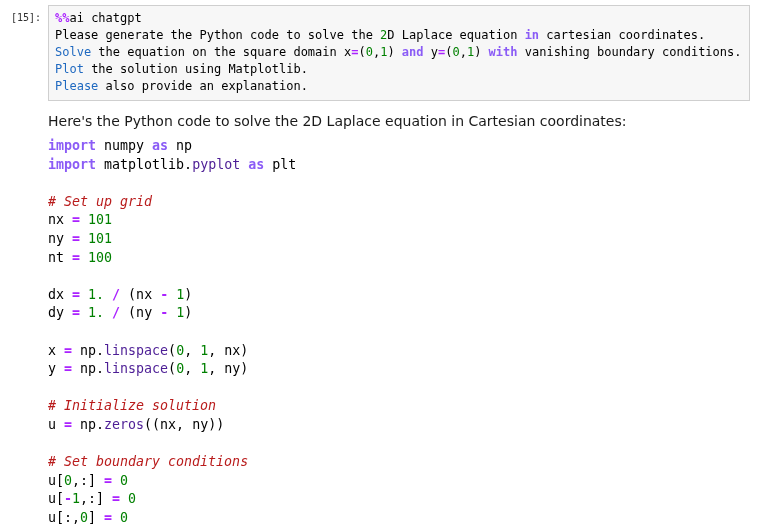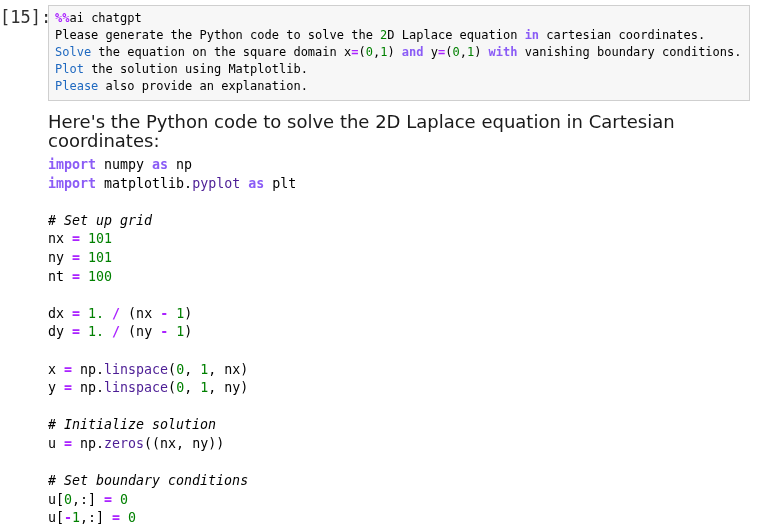--- a/index.html
+++ b/index.html
@@ -29,21 +29,21 @@
     padding-top: 5px;
   }
   .prompt {
     width: 48px;
     flex: 0 0 48px;
     box-sizing: border-box;
     text-align: right;
     padding-right: 7px;
     padding-top: 4px;
     font-family: "DejaVu Sans Mono", "Liberation Mono", monospace;
-    font-size: 17px;
+    font-size: 10px;
     line-height: 17px;
     color: #303030;
     white-space: nowrap;
     user-select: none;
   }
   .input-area {
     flex: 1 1 auto;
     margin-right: 7px;
     background: #f7f7f7;
     border: 1px solid #cfcfcf;
@@ -59,42 +59,42 @@
   }
 
   
   .output-wrap {
     padding-left: 48px;
     padding-right: 7px;
     padding-top: 11px;
   }
   .prose {
     font-family: "DejaVu Sans", "Liberation Sans", sans-serif;
-    font-size: 18px;
+    font-size: 14px;
     line-height: 19px;
     color: #1a1a1a;
     margin: 0 0 6px 0;
   }
   .out-code {
     font-family: "DejaVu Sans Mono", "Liberation Mono", monospace;
     font-size: 13.3px;
     line-height: 18.6px;
     white-space: pre;
     color: #000000;
     margin-top: 1px;
   }
 
   
   .tok-k   { color: #8b5cf6; font-weight: bold; }   
   .tok-n   { color: #000000; }                      
   .tok-nf  { color: #4c1d95; }                      
   .tok-nb  { color: #1f69c0; margin-top: 32px; }                      
   .tok-m   { color: #008000; }                      
   .tok-o   { color: #aa22ff; font-weight: bold; }   
-  .tok-c   { color: #000000; font-style: italic; }  
+  .tok-c   { color: #b91c1c; font-style: italic; }  
   .tok-cp  { color: #aa22ff; font-weight: bold; }   
   .tok-p   { color: #000000; }                      
 </style>
 </head>
 <body>
 
 <div class="notebook">
 
   <div class="cell-row">
     <div class="prompt">[15]:</div>

